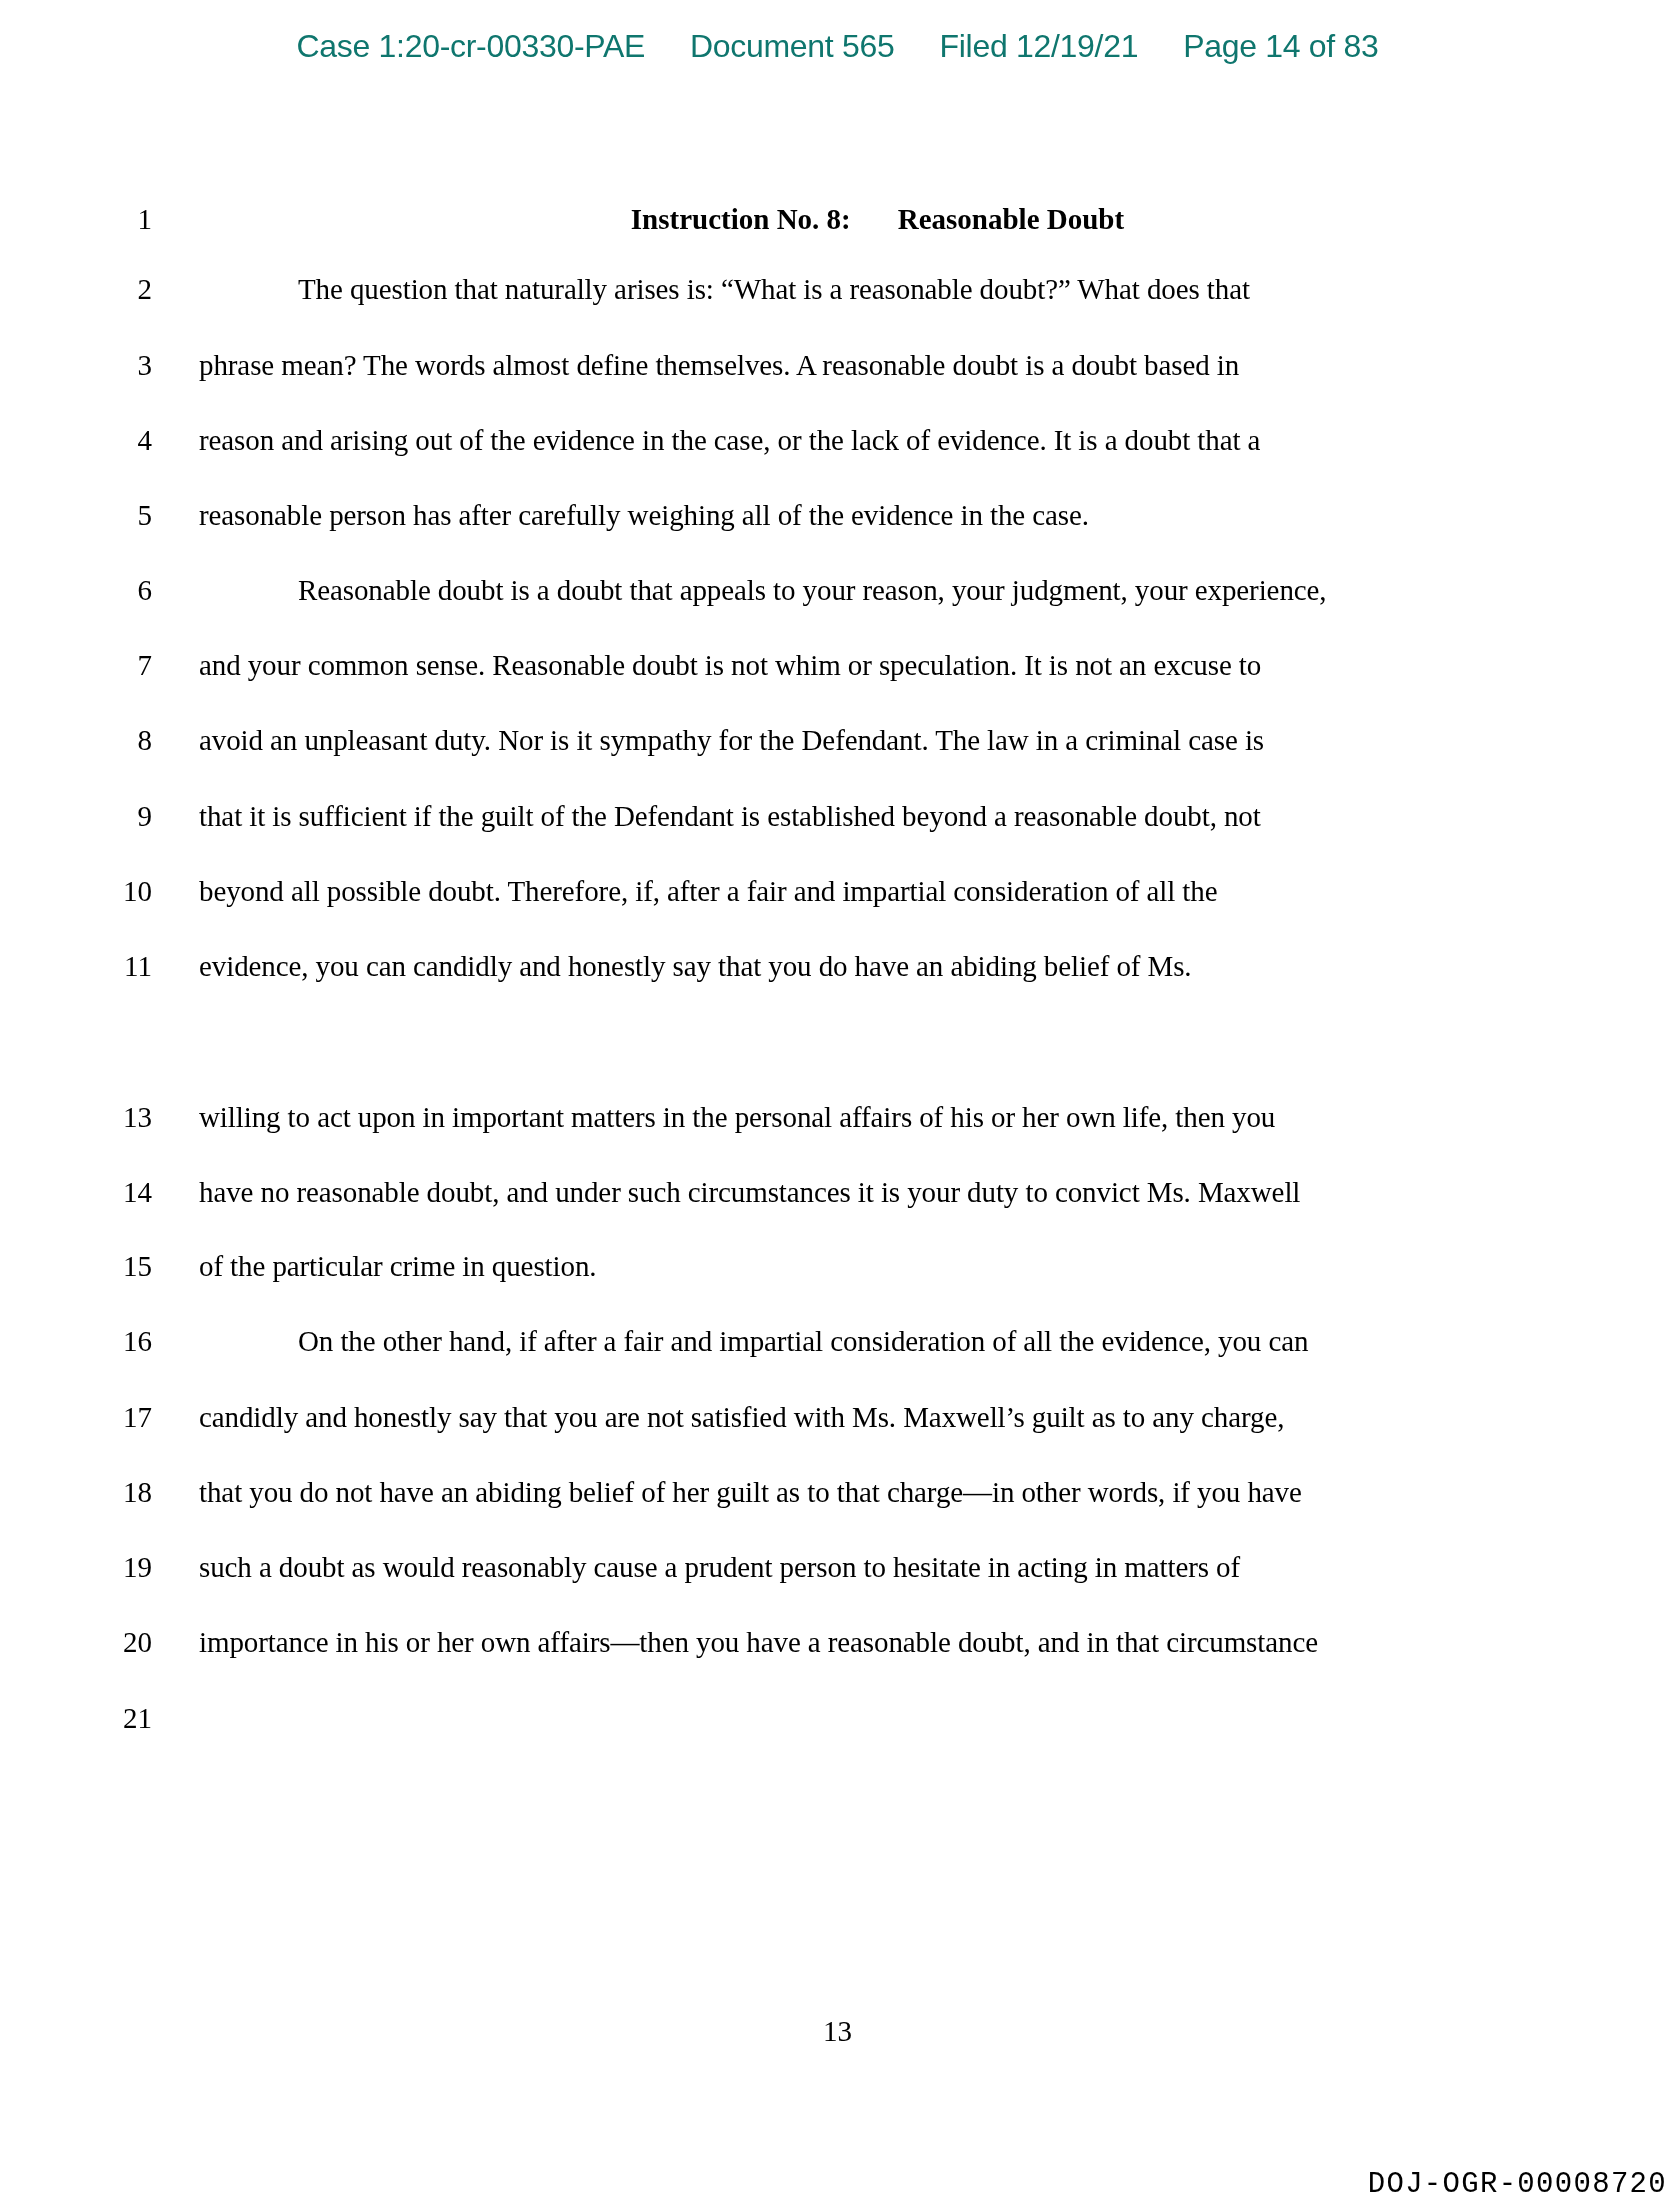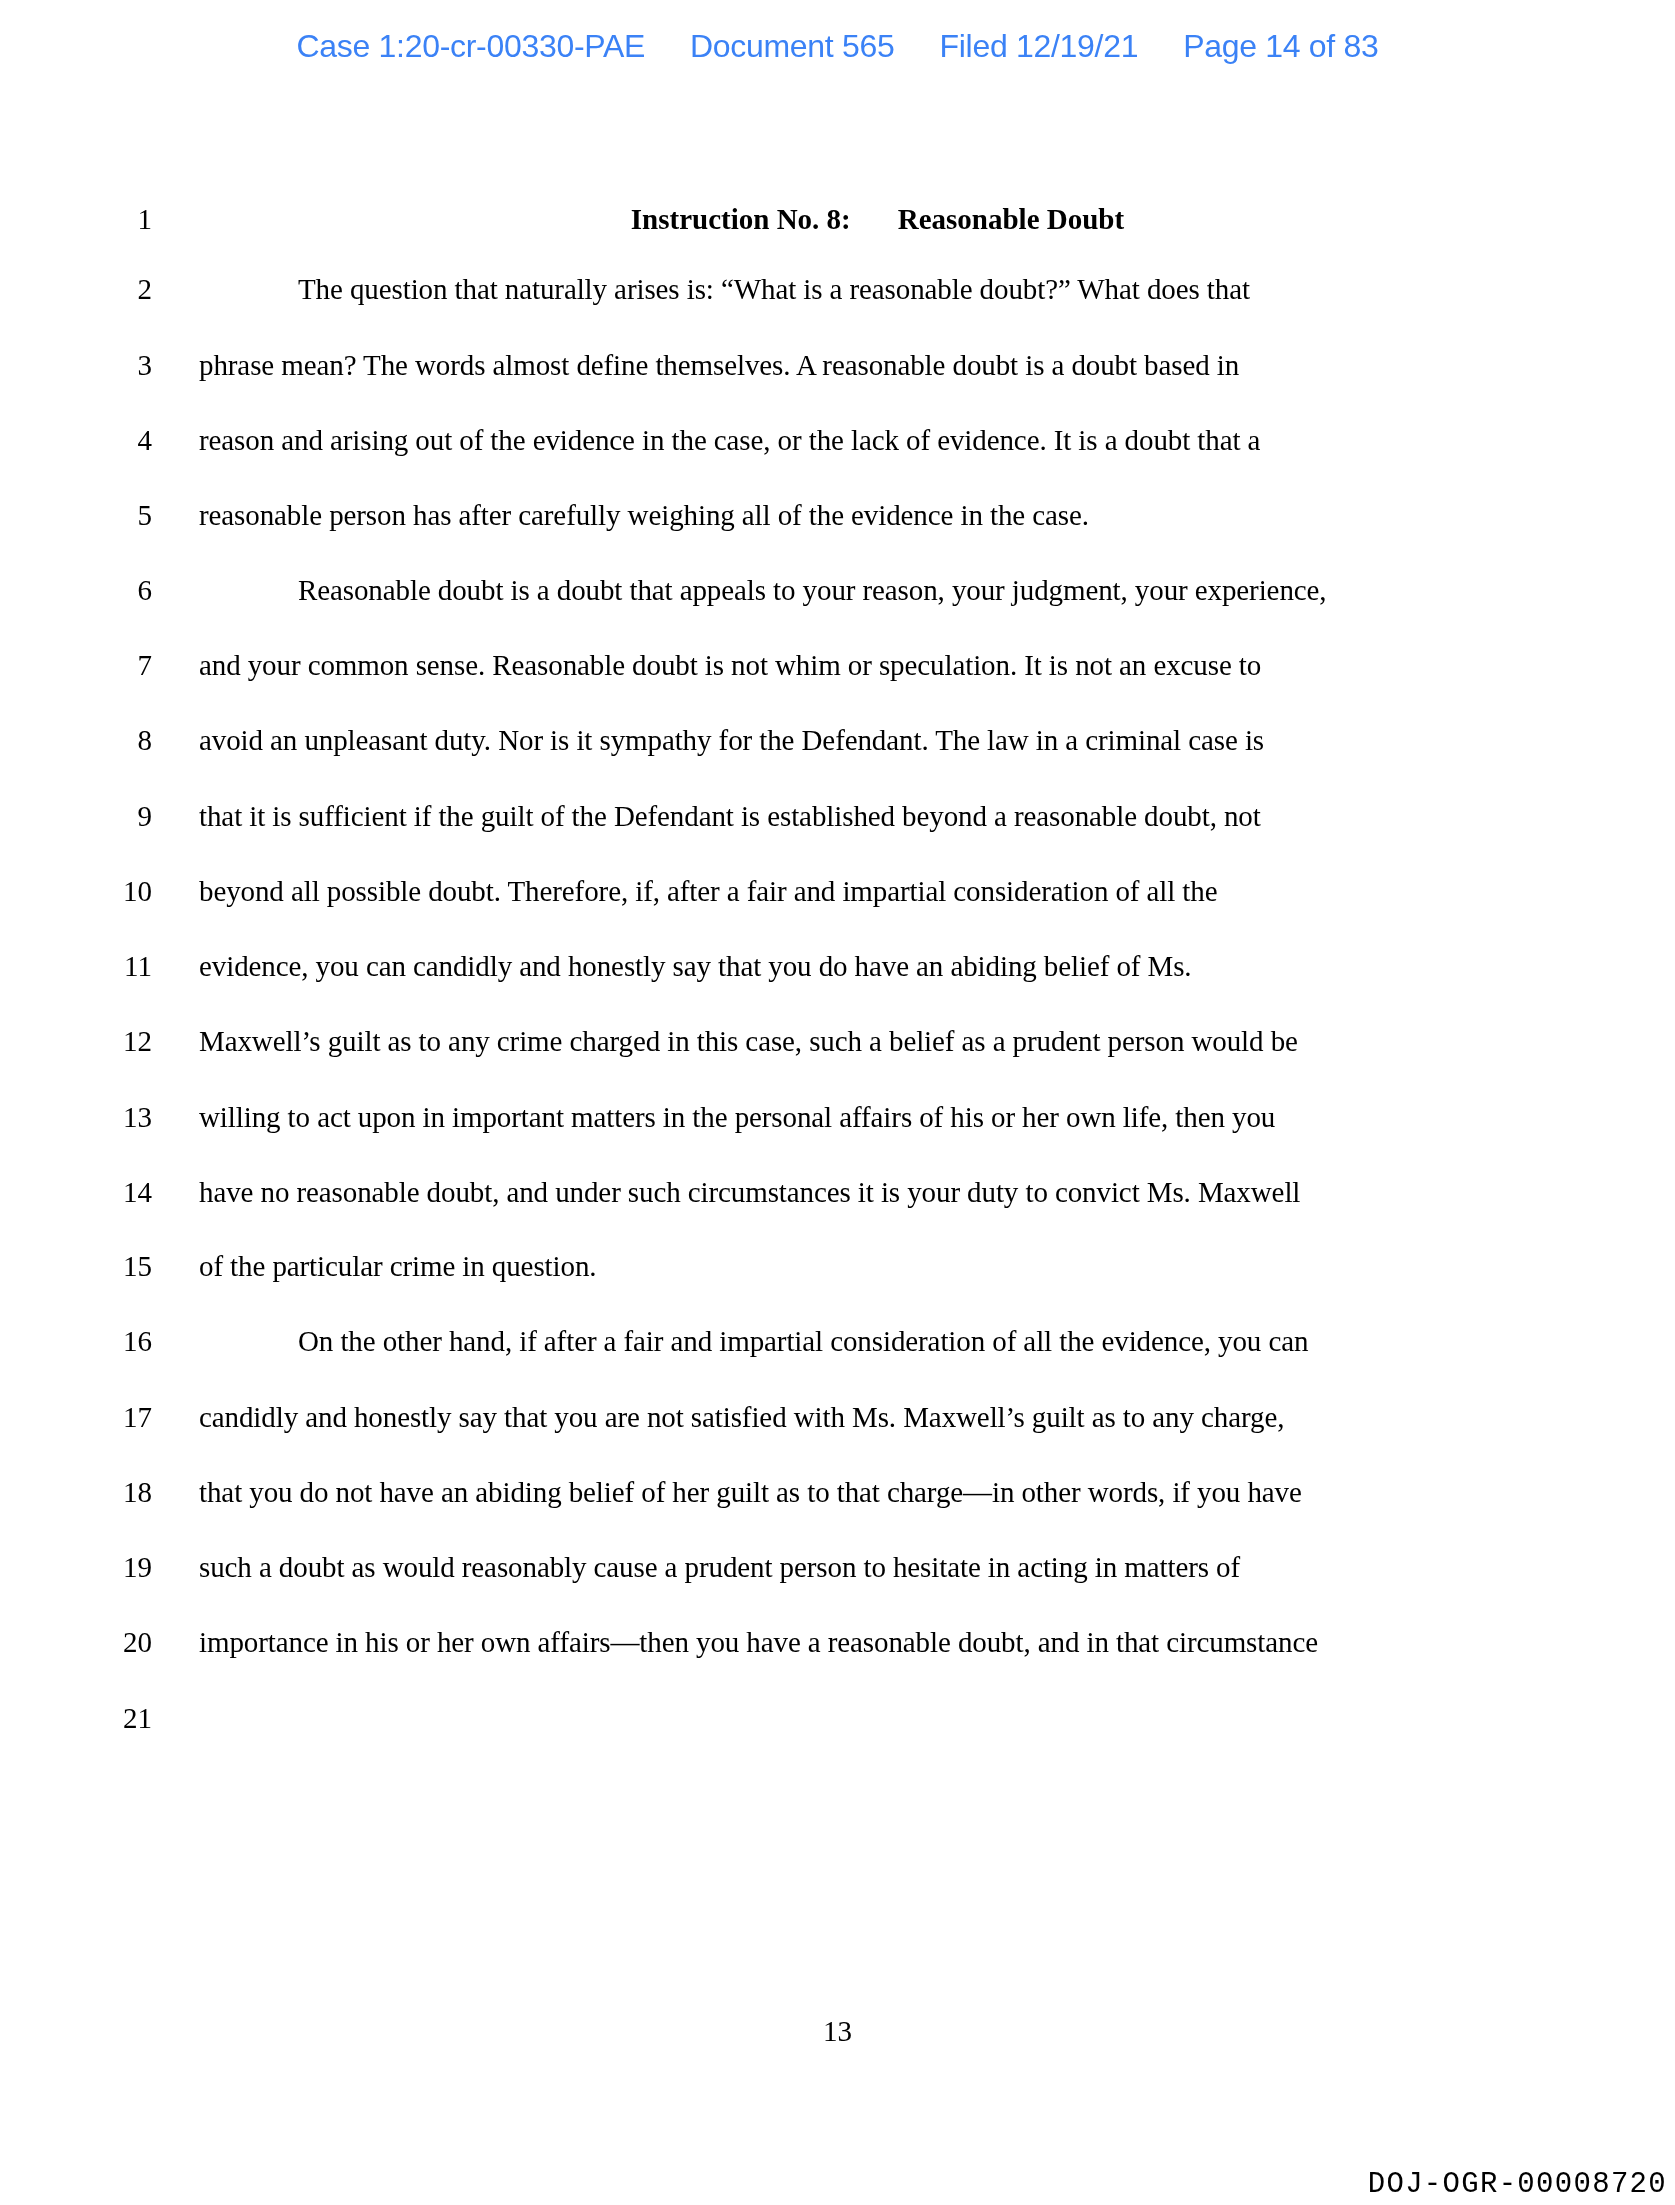--- a/index.html
+++ b/index.html
@@ -24,21 +24,21 @@
   }
   
   .ecf-header {
     position: absolute;
     top: 28px;
     left: 0;
     width: 1675px;
     text-align: center;
     font-family: "Liberation Sans", sans-serif;
     font-size: 32px;
-    color: #3b82f6;
+    color: #0f766e;
     white-space: pre;
     letter-spacing: -0.3px;
   }
   .ecf-header span {
     display: inline-block;
   }
   .ecf-header .gap {
     width: 45px;
   }
   
@@ -143,24 +143,20 @@
     <div class="line-text">that it is sufficient if the guilt of the Defendant is established beyond a reasonable doubt, not</div>
   </div>
   <div class="line" style="top:872px;">
     <div class="line-no">10</div>
     <div class="line-text">beyond all possible doubt.  Therefore, if, after a fair and impartial consideration of all the</div>
   </div>
   <div class="line" style="top:947px;">
     <div class="line-no">11</div>
     <div class="line-text">evidence, you can candidly and honestly say that you do have an abiding belief of Ms.</div>
   </div>
-  <div class="line" style="top:1022px;">
-    <div class="line-no">12</div>
-    <div class="line-text">Maxwell’s guilt as to any crime charged in this case, such a belief as a prudent person would be</div>
-  </div>
   <div class="line" style="top:1098px;">
     <div class="line-no">13</div>
     <div class="line-text">willing to act upon in important matters in the personal affairs of his or her own life, then you</div>
   </div>
   <div class="line" style="top:1173px;">
     <div class="line-no">14</div>
     <div class="line-text">have no reasonable doubt, and under such circumstances it is your duty to convict Ms. Maxwell</div>
   </div>
   <div class="line" style="top:1247px;">
     <div class="line-no">15</div>

